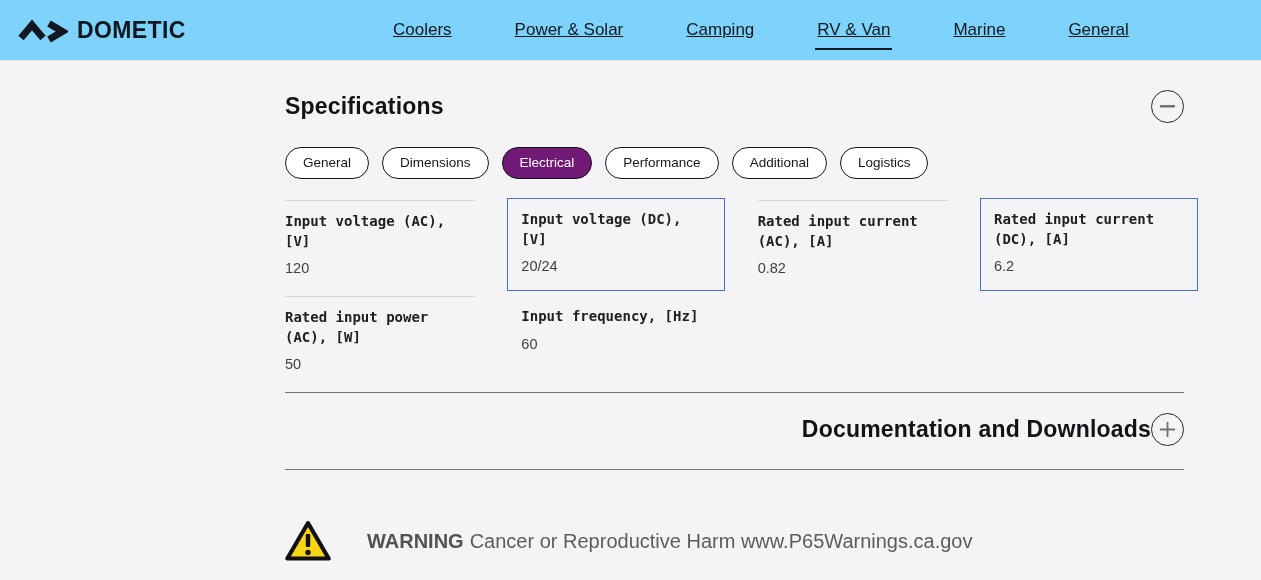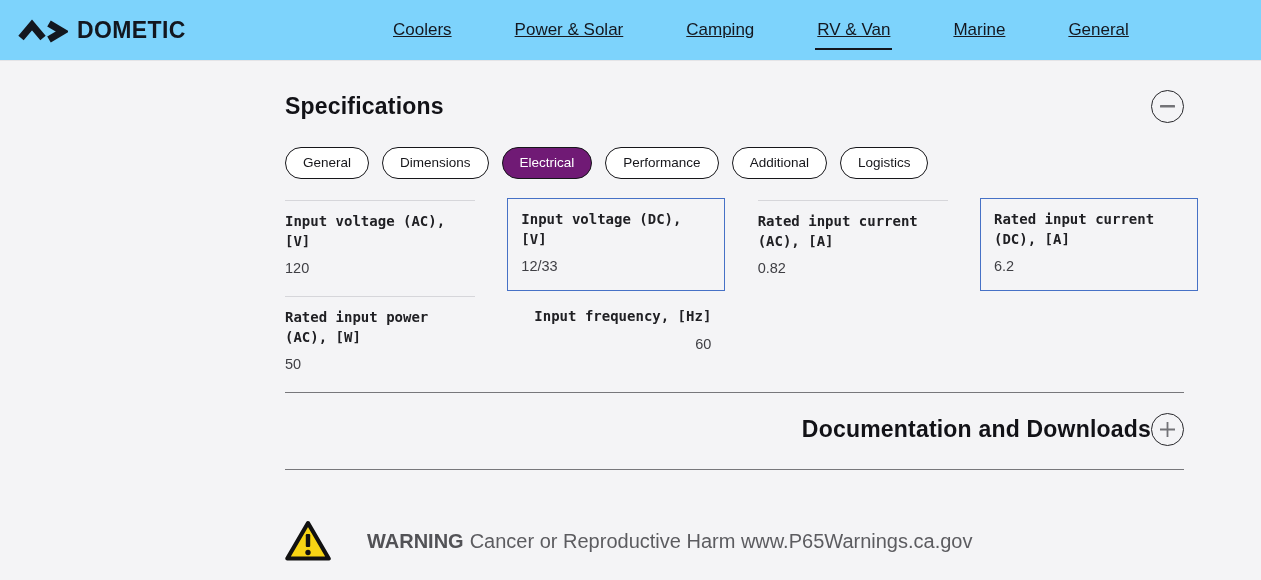--- a/index.html
+++ b/index.html
@@ -117,21 +117,21 @@
     margin-top:21px;
     display:grid;
     grid-template-columns:repeat(4, 190px);
     justify-content:space-between;
     row-gap:5px;
   }
   .spec-cell {
     border-top:1px solid #d6d6da;
     padding:11px 0 14px;
   }
-  .spec-cell.no-top { border-top:none;text-align:right; }
+  .spec-cell.no-top { border-top:none; }
   .spec-cell.highlighted {
     border:1.5px solid #4671c6;
     margin:-2px -14px 0;
     padding:11px 13px 14px;
   }
   .spec-label {
     font-family:"DejaVu Sans Mono","Liberation Mono", monospace;
     font-size:14px;
     font-weight:700;
     line-height:19.5px;
@@ -218,21 +218,21 @@
     <button class="tab">Logistics</button>
   </div>
 
   <div class="spec-grid">
     <div class="spec-cell">
       <div class="spec-label">Input voltage (AC), [V]</div>
       <div class="spec-value">120</div>
     </div>
     <div class="spec-cell highlighted">
       <div class="spec-label">Input voltage (DC), [V]</div>
-      <div class="spec-value">12/33</div>
+      <div class="spec-value">20/24</div>
     </div>
     <div class="spec-cell">
       <div class="spec-label">Rated input current (AC), [A]</div>
       <div class="spec-value">0.82</div>
     </div>
     <div class="spec-cell highlighted">
       <div class="spec-label">Rated input current (DC), [A]</div>
       <div class="spec-value">6.2</div>
     </div>
     <div class="spec-cell">

